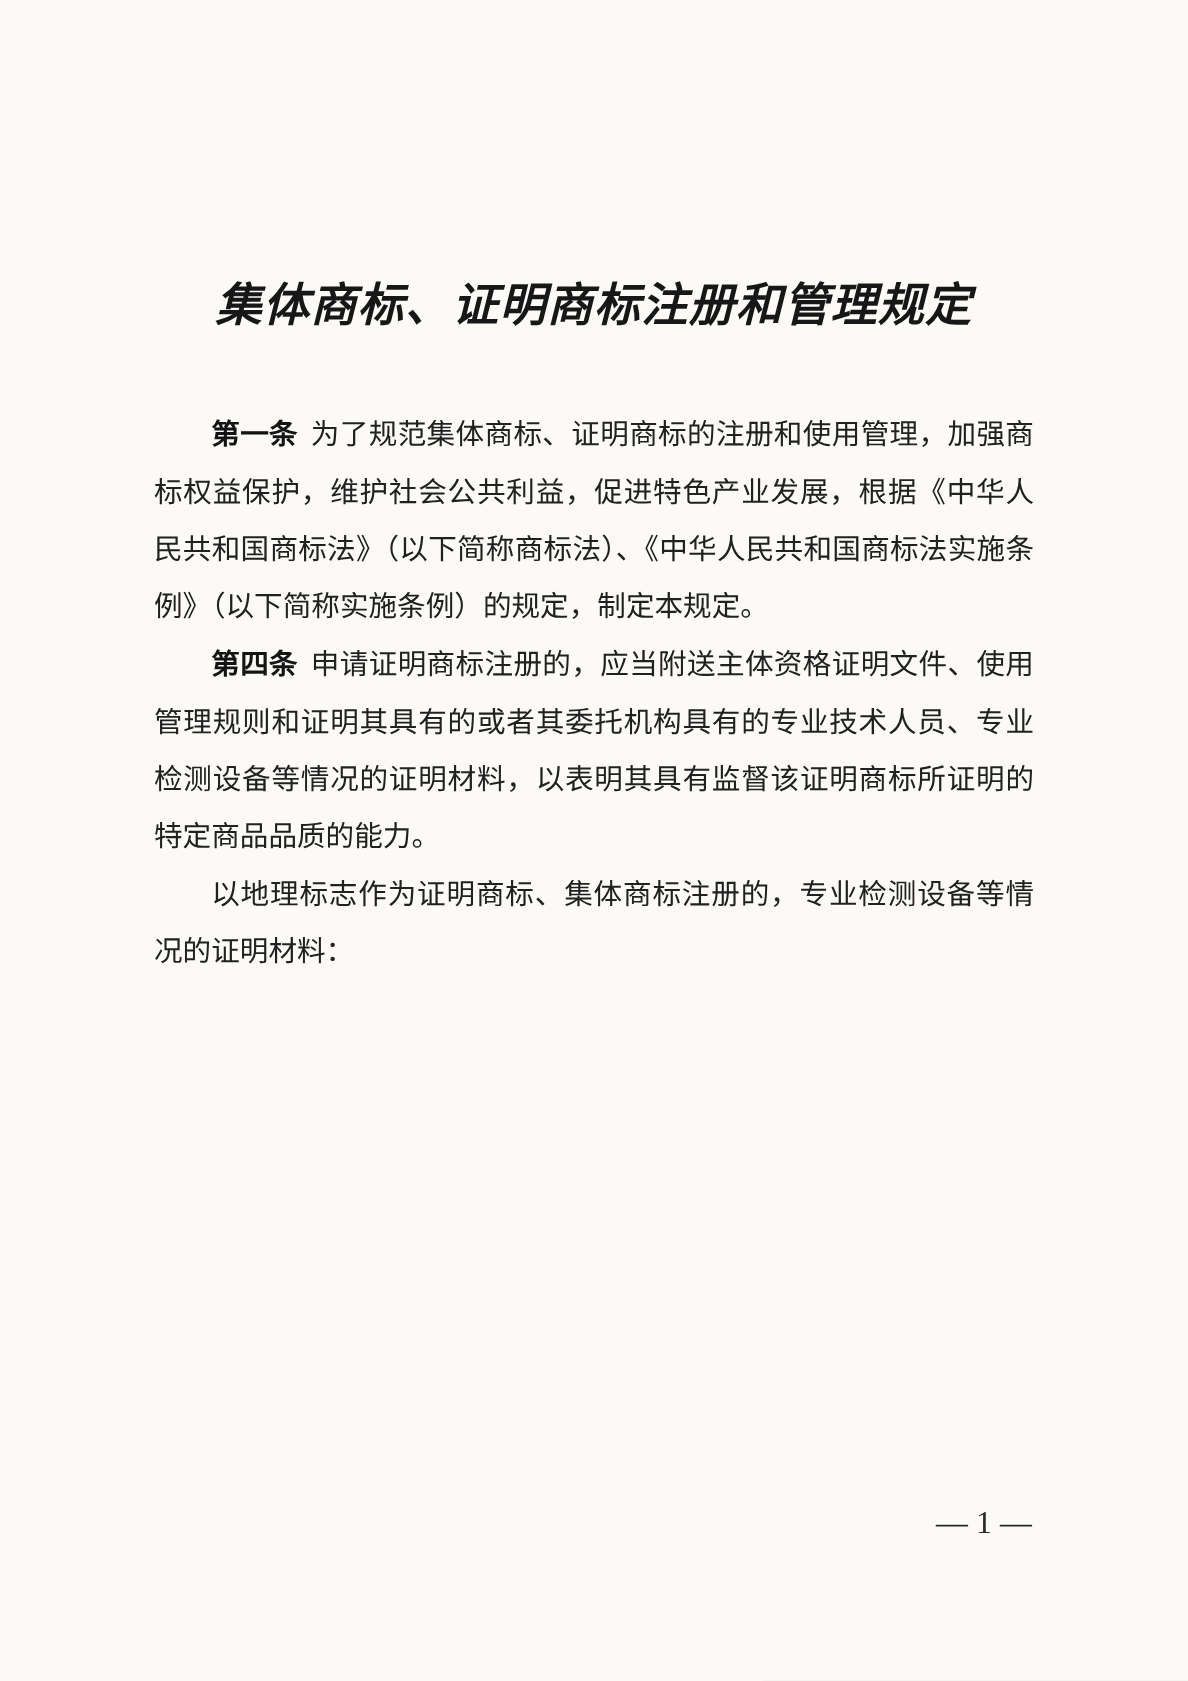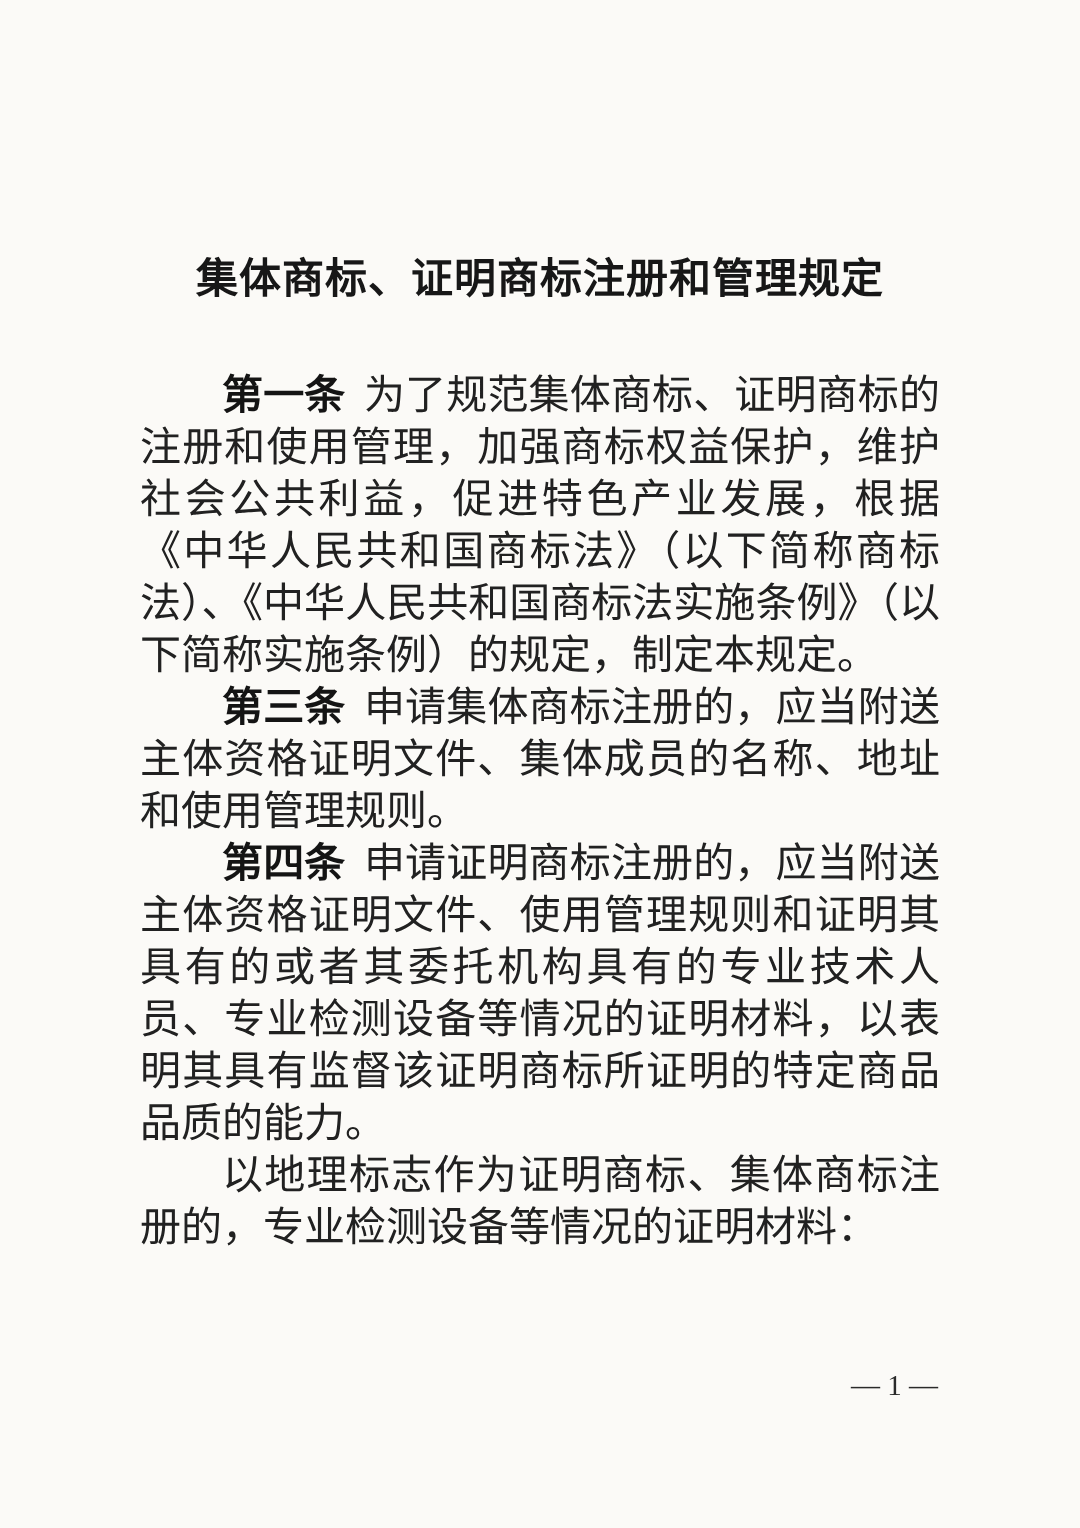--- a/index.html
+++ b/index.html
@@ -20,24 +20,25 @@
   }
   .title {
     margin: 0;
     padding: 255px 100px 0 100px;
     text-align: center;
     font-size: 42px;
     line-height: 1.15;
     font-weight: bold;
     letter-spacing: 1px;
     color: #171717;
+    font-style: italic;
   }
   .content {
     margin: 66px 140px 0 140px;
-    font-size: 41px;
+    font-size: 26px;
     line-height: 52px;
     text-align: justify;
   }
   .para {
     margin: 0;
     text-indent: 2em;
   }
   .para-label {
     font-family: "Liberation Sans", "DejaVu Sans", sans-serif;
     font-weight: bold;
@@ -62,21 +63,20 @@
 
 <div class="page">
 
   <h1 class="title">集体商标、证明商标注册和管理规定</h1>
 
   <div class="content">
 
     <p class="para"><span class="para-label">第一条</span><span>为了规范集体商标、证明商标的注册和使用管理，加强商标权益保护，维护社会公共利益，促进特色产业发展，根据《中华人民共和国商标法》（以下简称商标法）、《中华人民共和国商标法实施条例》（以下简称实施条例）的规定，制定本规定。</span></p>
 
 
-    <p class="para"><span class="para-label">第三条</span><span>申请集体商标注册的，应当附送主体资格证明文件、集体成员的名称、地址和使用管理规则。</span></p>
 
 
     <p class="para"><span class="para-label">第四条</span><span>申请证明商标注册的，应当附送主体资格证明文件、使用管理规则和证明其具有的或者其委托机构具有的专业技术人员、专业检测设备等情况的证明材料，以表明其具有监督该证明商标所证明的特定商品品质的能力。</span></p>
 
 
     <p class="para"><span class="para-label"></span><span>以地理标志作为证明商标、集体商标注册的，专业检测设备等情况的证明材料：</span></p>
 
   </div>
 
   <div class="footer">

